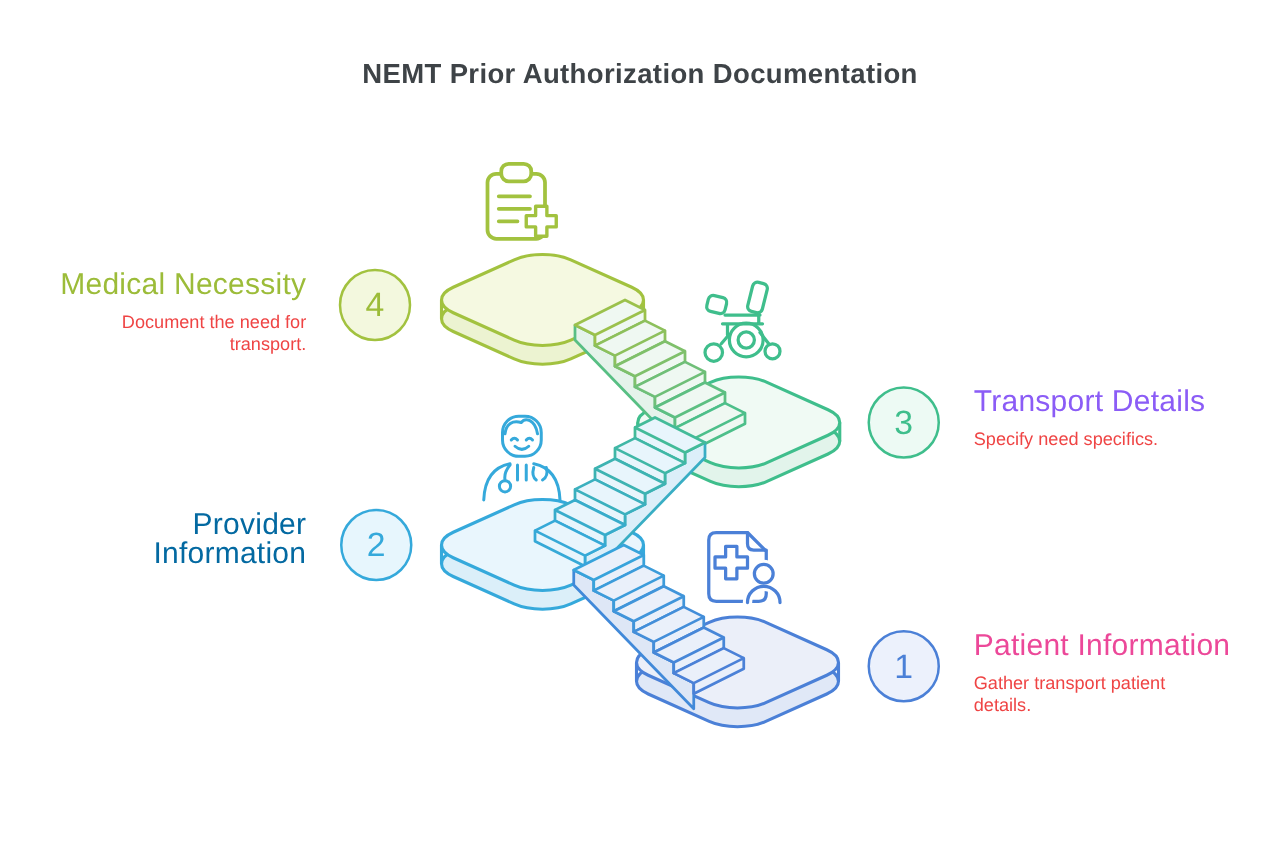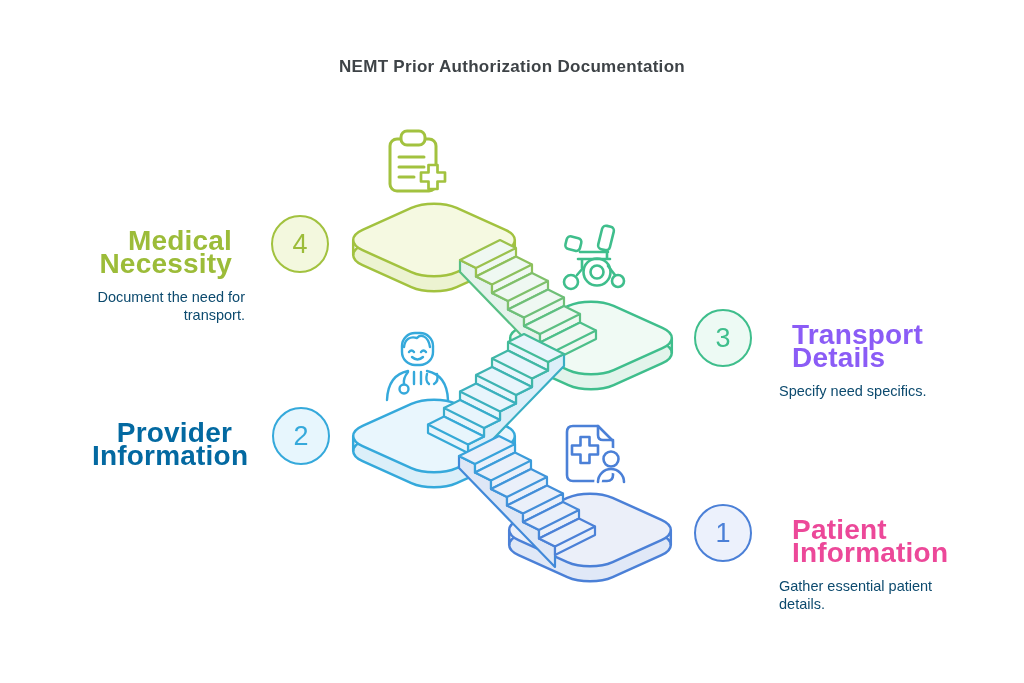--- a/index.html
+++ b/index.html
@@ -1,41 +1,41 @@
 <!DOCTYPE html>
 <html><head>
 <meta charset="utf-8">
 <style>
   html,body{margin:0;padding:0;background:#fff;}
   .stage{position:relative;width:1024px;height:683px;background:#fff;overflow:hidden;
          font-family:"Liberation Sans",sans-serif;}
-  .title{position:absolute;left:0;top:57px;width:100%;text-align:center;
-         font-size:17px;font-weight:bold;color:#3E4347;letter-spacing:.3px;}
+  .title{position:absolute;left:0;top:46px;width:100%;text-align:center;
+         font-size:22px;font-weight:bold;color:#3E4347;letter-spacing:.3px;}
   svg.diagram{position:absolute;left:0;top:0;}
   
   .pf{stroke-width:2.5px;}
   .p4t{fill:#F5F9E1;stroke:#A2C23F}.p4s{fill:#ECF3D1;stroke:#A2C23F}
   .p3t{fill:#F0FAF4;stroke:#3FBE8C}.p3s{fill:#E2F4EB;stroke:#3FBE8C}
   .p2t{fill:#E9F6FD;stroke:#35A9DB}.p2s{fill:#DBEFF9;stroke:#35A9DB}
   .p1t{fill:#EBEFF9;stroke:#4B80D7}.p1s{fill:#E0E8F7;stroke:#4B80D7}
   .pl{stroke-width:2.5px;}
   .stair path,.stair use{stroke-width:2.2px;stroke-linejoin:round;}
   .icon{fill:none;stroke-linecap:round;stroke-linejoin:round;}
   
   .badge{position:absolute;width:58px;height:58px;border-radius:50%;box-sizing:border-box;
          border:2px solid;display:flex;align-items:center;justify-content:center;
          font-size:27px;}
   .b4{left:271px;top:215px;border-color:#A2C23F;background:#F3F8DE;color:#9CBC39;}
   .b3{left:694px;top:309px;border-color:#3FBE8C;background:#EDFAF4;color:#3FBE8C;}
   .b2{left:272px;top:407px;border-color:#35A9DB;background:#E7F6FD;color:#35A9DB;}
   .b1{left:694px;top:504px;border-color:#4B80D7;background:#ECF1FC;color:#4B80D7;}
   
   .lbl{position:absolute;width:235px;}
-  .lbl h2{margin:13px;font-size:28px;font-weight:bold;line-height:23px;letter-spacing:.2px;}
-  .lbl p{margin:10px 0 0 0;font-size:14.5px;line-height:18px;color:#0c4a6e;}
+  .lbl h2{margin:0;font-size:24px;font-weight:normal;line-height:23px;letter-spacing:.2px;}
+  .lbl p{margin:10px 0 0 0;font-size:14.5px;line-height:18px;color:#ef4444;}
   .lbl-right{text-align:right;}
   .lbl4{right:779px;top:216px;}       .lbl4 h2{color:#9CBC39;} .lbl4 p{width:160px;margin-left:auto;}
   .lbl3{left:779px;top:310px;}        .lbl3 h2{color:#8b5cf6;}
   .lbl2{right:779px;top:408px;}       .lbl2 h2{color:#0369a1;width:140px;margin-left:auto;} .lbl2 p{width:130px;margin-left:auto;}
   .lbl1{left:779px;top:505px;}        .lbl1 h2{color:#ec4899;} .lbl1 p{width:178px;}
 </style>
 </head>
 <body>
 
 <div class="stage">
@@ -179,16 +179,16 @@
     <h2>Transport Details</h2>
     <p>Specify need specifics.</p>
   </div>
 
   <div class="lbl lbl-right lbl2">
     <h2>Provider Information</h2>
   </div>
 
   <div class="lbl lbl1">
     <h2>Patient Information</h2>
-    <p>Gather essential patient details.</p>
+    <p>Gather transport patient details.</p>
   </div>
 
 </div>
 
 </body></html>

